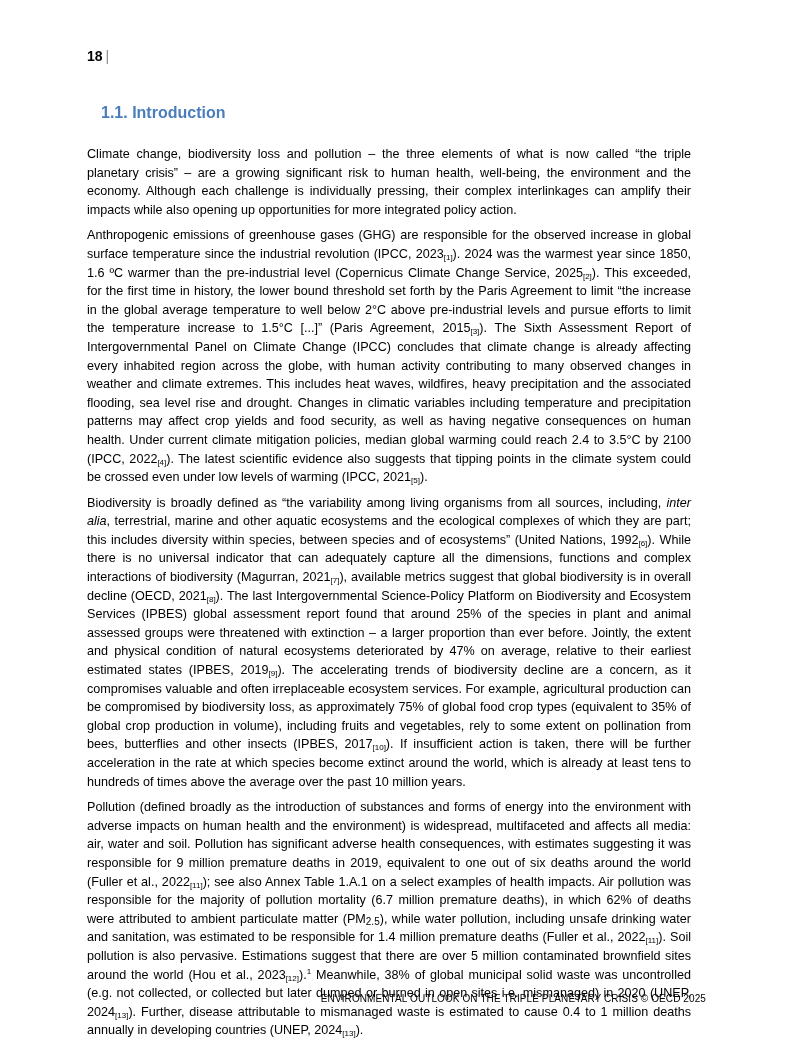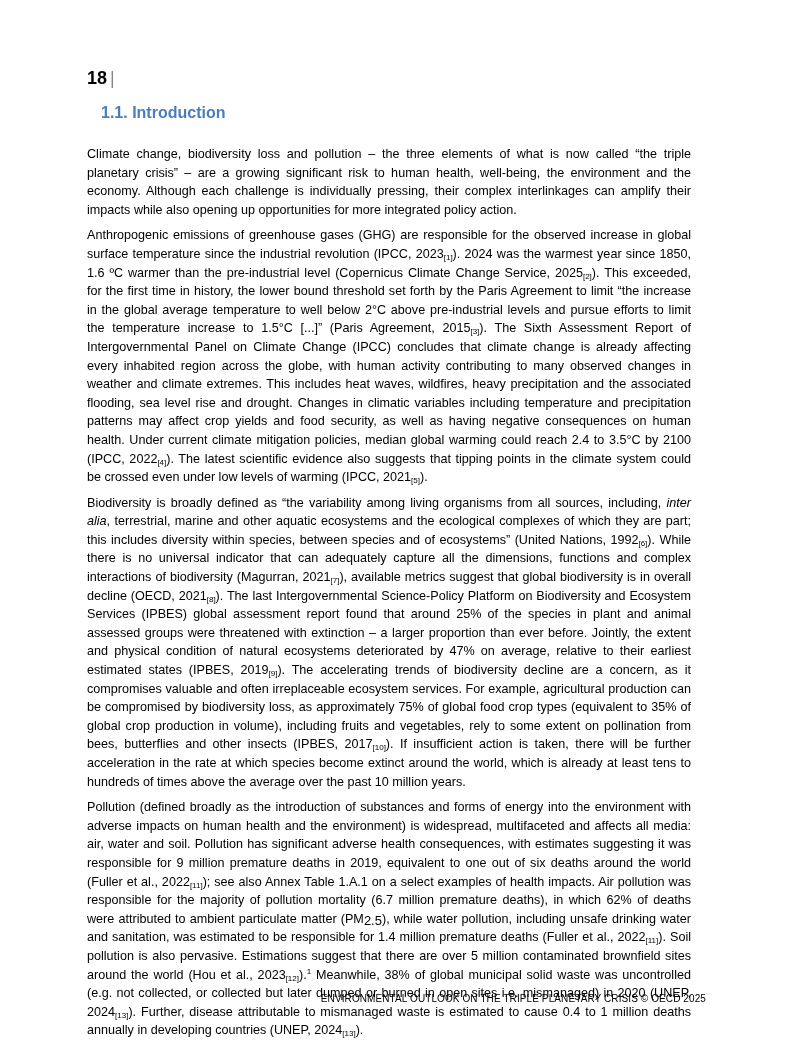--- a/index.html
+++ b/index.html
@@ -1,24 +1,24 @@
 <!DOCTYPE html>
 <html><head>
 <meta charset="utf-8">
 <style>
   html, body { margin: 0; padding: 0; background: #ffffff; }
   body { width: 793px; height: 1057px; position: relative; overflow: hidden;
          font-family: "Liberation Sans", sans-serif; color: #000; }
-  .page-header { position: absolute; left: 87px; top: 68px; font-size: 18px; font-weight: bold; }
+  .page-header { position: absolute; left: 87px; top: 48px; font-size: 14px; font-weight: bold; }
   .page-header .sep { font-weight: normal; color: #888; margin-left: 3px; }
   .section-title { position: absolute; left: 87px; top: 90px; font-size: 16px; font-weight: bold; color: #4a7ebb; margin: 14px; }
   .content { position: absolute; left: 87px; top: 145px; width: 620px; }
   .content p { margin: 0 16px 7px 0; font-size: 12.6px; line-height: 18.6px; text-align: justify; }
   sub.ref { font-size: 8px; vertical-align: -2px; line-height: 0; }
-  sub.chem { font-size: 13px; vertical-align: -2px; line-height: 0; }
+  sub.chem { font-size: 10px; vertical-align: -2px; line-height: 0; }
   sup.fn { font-size: 8px; vertical-align: 5px; line-height: 0; }
   .footer { position: absolute; right: 87px; top: 993px; font-size: 10px; letter-spacing: 0.1px; }
 </style>
 </head>
 <body>
 
 <div class="page-header">
   <span>18</span><span class="sep">|</span>
 </div>
 

